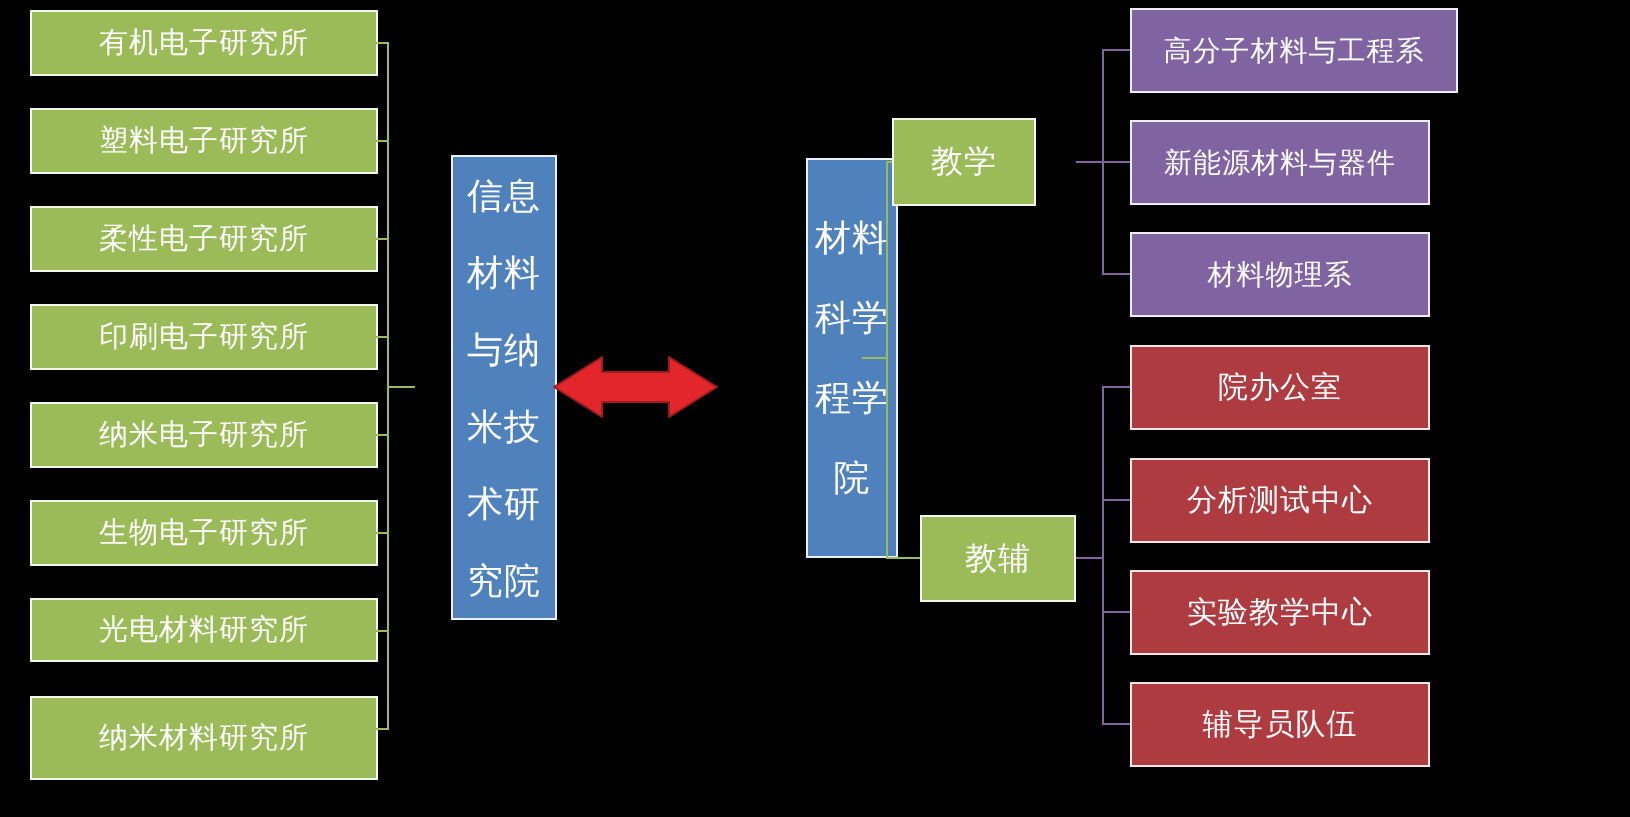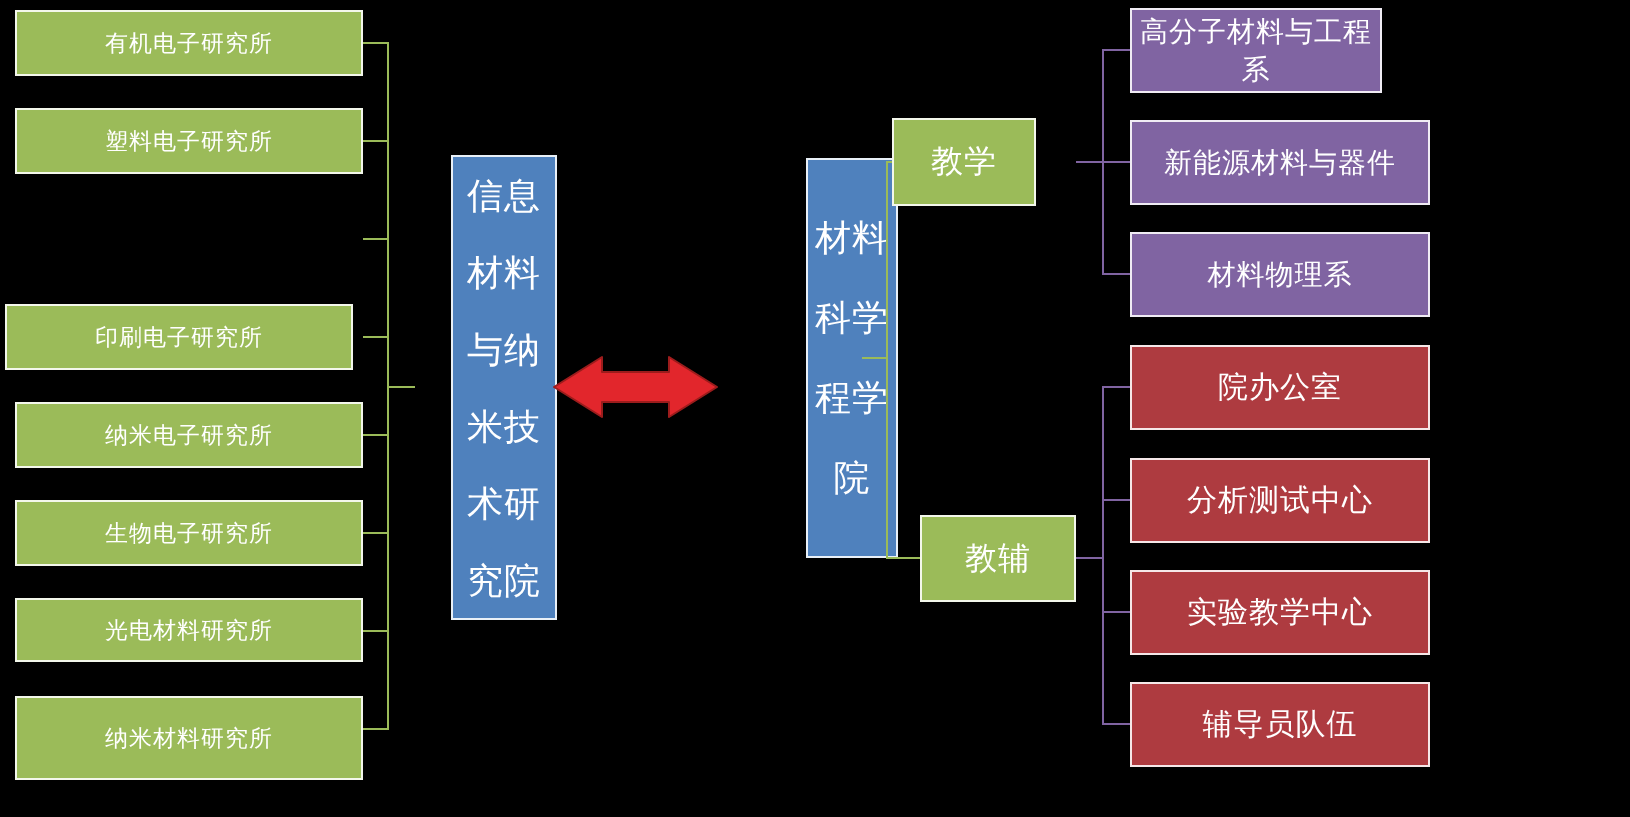--- a/index.html
+++ b/index.html
@@ -5,21 +5,21 @@
   html,body{margin:0;padding:0;background:#000;}
   .canvas{
     position:relative;width:1630px;height:817px;background:var(--background,#000);
     font-family:"DejaVu Sans","Liberation Sans",sans-serif;overflow:hidden;
   }
   .box{
     position:absolute;display:flex;align-items:center;justify-content:center;
     color:#fff;border:2px solid rgba(255,255,255,0.88);box-sizing:border-box;
     text-align:center;letter-spacing:1px;
   }
-  .green{background:var(--green,#9BBB59);font-size:23px;}
+  .green{background:var(--green,#9BBB59);font-size:29px;margin-left:15px;}
   .branch{background:var(--green,#9BBB59);font-size:32px;}
   .purple{background:var(--purple,#8064A2);font-size:28px;}
   .red{background:var(--red,#AE3B40);font-size:30px;}
   .blue-root{
     background:var(--blue,#4F81BD);flex-direction:column;
     font-weight:normal;font-size:36px;margin-left:36px;
   }
   .blue-root .vline-text{display:block;}
   .root-left .vline-text{line-height:77px;}
   .root-right .vline-text{line-height:80px;}
@@ -30,21 +30,22 @@
   .line-purple{background:var(--purple,#8064A2);}
   .arrow-wrap{position:absolute;left:548px;top:340px;width:175px;height:95px;}
 </style>
 </head>
 <body>
 
 <div class="canvas">
 
   <div class="box green" style="left:15px;top:10px;width:348px;height:66px">有机电子研究所</div>
   <div class="box green" style="left:15px;top:108px;width:348px;height:66px">塑料电子研究所</div>
-  <div class="box green" style="left:5px;top:304px;width:348px;height:66px">印刷电子研究所</div>
+  <div class="box green" style="left:15px;top:206px;width:348px;height:66px">柔性电子研究所</div>
+  <div class="box green" style="left:15px;top:304px;width:348px;height:66px">印刷电子研究所</div>
   <div class="box green" style="left:15px;top:402px;width:348px;height:66px">纳米电子研究所</div>
   <div class="box green" style="left:15px;top:500px;width:348px;height:66px">生物电子研究所</div>
   <div class="box green" style="left:15px;top:598px;width:348px;height:64px">光电材料研究所</div>
   <div class="box green" style="left:15px;top:696px;width:348px;height:84px">纳米材料研究所</div>
 
   <div class="hline line-green" style="left:363px;top:42px;width:26px"></div>
   <div class="hline line-green" style="left:363px;top:140px;width:26px"></div>
   <div class="hline line-green" style="left:363px;top:238px;width:26px"></div>
   <div class="hline line-green" style="left:363px;top:336px;width:26px"></div>
   <div class="hline line-green" style="left:363px;top:434px;width:26px"></div>
@@ -83,21 +84,21 @@
 
   <div class="box branch" style="left:892px;top:118px;width:144px;height:88px">教学</div>
   <div class="box branch" style="left:920px;top:515px;width:156px;height:87px">教辅</div>
 
   <div class="hline line-purple" style="left:1076px;top:161px;width:28px"></div>
   <div class="vline line-purple" style="left:1102px;top:49px;height:226px"></div>
   <div class="hline line-purple" style="left:1102px;top:49px;width:28px"></div>
   <div class="hline line-purple" style="left:1102px;top:161px;width:28px"></div>
   <div class="hline line-purple" style="left:1102px;top:273px;width:28px"></div>
 
-  <div class="box purple" style="left:1130px;top:8px;width:252px;height:85px">高分子材料与工程系</div>
+  <div class="box purple" style="left:1130px;top:8px;width:328px;height:85px">高分子材料与工程系</div>
   <div class="box purple" style="left:1130px;top:120px;width:300px;height:85px">新能源材料与器件</div>
   <div class="box purple" style="left:1130px;top:232px;width:300px;height:85px">材料物理系</div>
 
   <div class="hline line-purple" style="left:1076px;top:557px;width:28px"></div>
   <div class="vline line-purple" style="left:1102px;top:386px;height:339px"></div>
   <div class="hline line-purple" style="left:1102px;top:386px;width:28px"></div>
   <div class="hline line-purple" style="left:1102px;top:499px;width:28px"></div>
   <div class="hline line-purple" style="left:1102px;top:611px;width:28px"></div>
   <div class="hline line-purple" style="left:1102px;top:723px;width:28px"></div>
 

